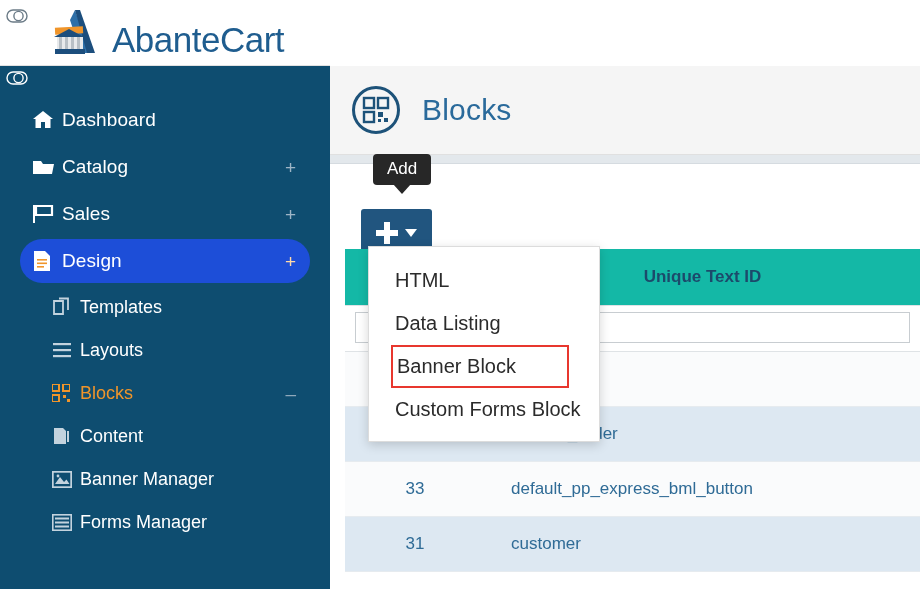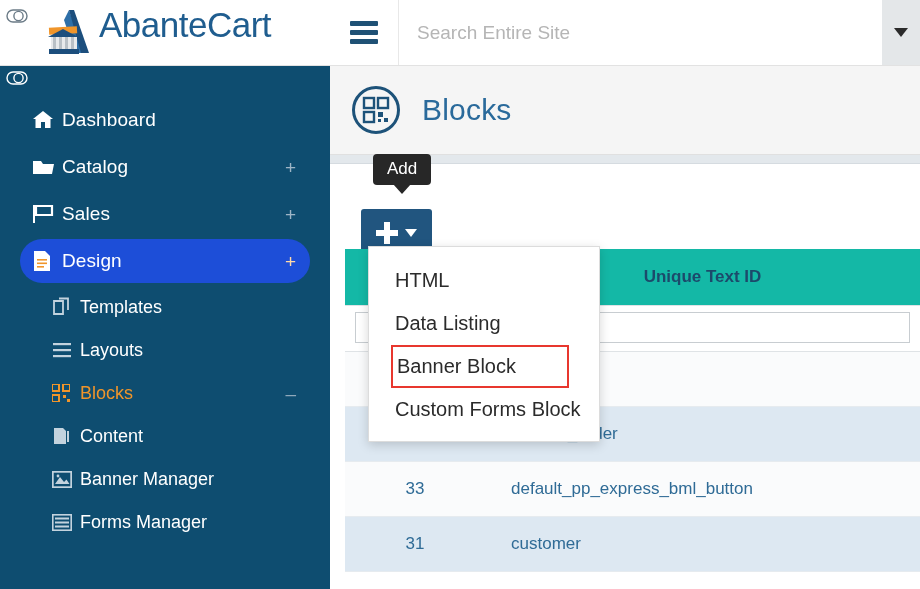--- a/index.html
+++ b/index.html
@@ -25,22 +25,22 @@
     background: #ffffff;
     border-bottom: 1px solid #e2e2e2;
   }
   .brand-toggle {
     position: absolute; left: 6px; top: 5px;
     width: 22px; height: 22px;
     display: flex; align-items: center; justify-content: center;
   }
   .pill-icon { display:block; }
   .brand-logo {
-    position: absolute; left: 45px; top: 7px;
-    display: flex; align-items: flex-start; 
+    position: absolute; left: 51px; top: 7px;
+    display: flex; align-items: flex-end; gap: 7px;
   }
   .brand-mark { width: 54px; height: 50px; display:block; }
   .brand-text {
     font-size: 35px; color: #1f5d8f; letter-spacing: -0.5px;
     font-family: "Liberation Sans", sans-serif; font-weight: 400;
     white-space: nowrap; line-height: 1;
   }
 
   .nav-panel {
     position: absolute; left: 0; top: 66px;
@@ -443,35 +443,20 @@
               <rect x="3" y="11.5" width="14" height="2" fill="#c3d3de"></rect>
             </svg>
           </span>
           <span class="ns-label">Forms Manager</span>
         </div>
 
       </div>
     </div>
   </div>
 
-  <div class="topbar">
-    <div class="hamburger">
-      <span class="hb-bars">
-          <i></i>
-          <i></i>
-          <i></i>
-        </span>
-    </div>
-    <div class="search-wrap">
-      <input class="search-input" type="text" placeholder="Search Entire Site" style="">
-      <div class="search-caret">
-        <span class="caret-down"></span>
-      </div>
-    </div>
-  </div>
 
   <div class="content">
 
     <div class="page-head">
       <span class="page-icon">
         <svg width="28" height="28" viewBox="0 0 28 28">
           <rect x="2" y="2" width="10" height="10" fill="none" stroke="#1d5279" stroke-width="2.4"></rect>
           <rect x="16" y="2" width="10" height="10" fill="none" stroke="#1d5279" stroke-width="2.4"></rect>
           <rect x="2" y="16" width="10" height="10" fill="none" stroke="#1d5279" stroke-width="2.4"></rect>
           <rect x="16" y="16" width="5" height="5" fill="#1d5279"></rect>

